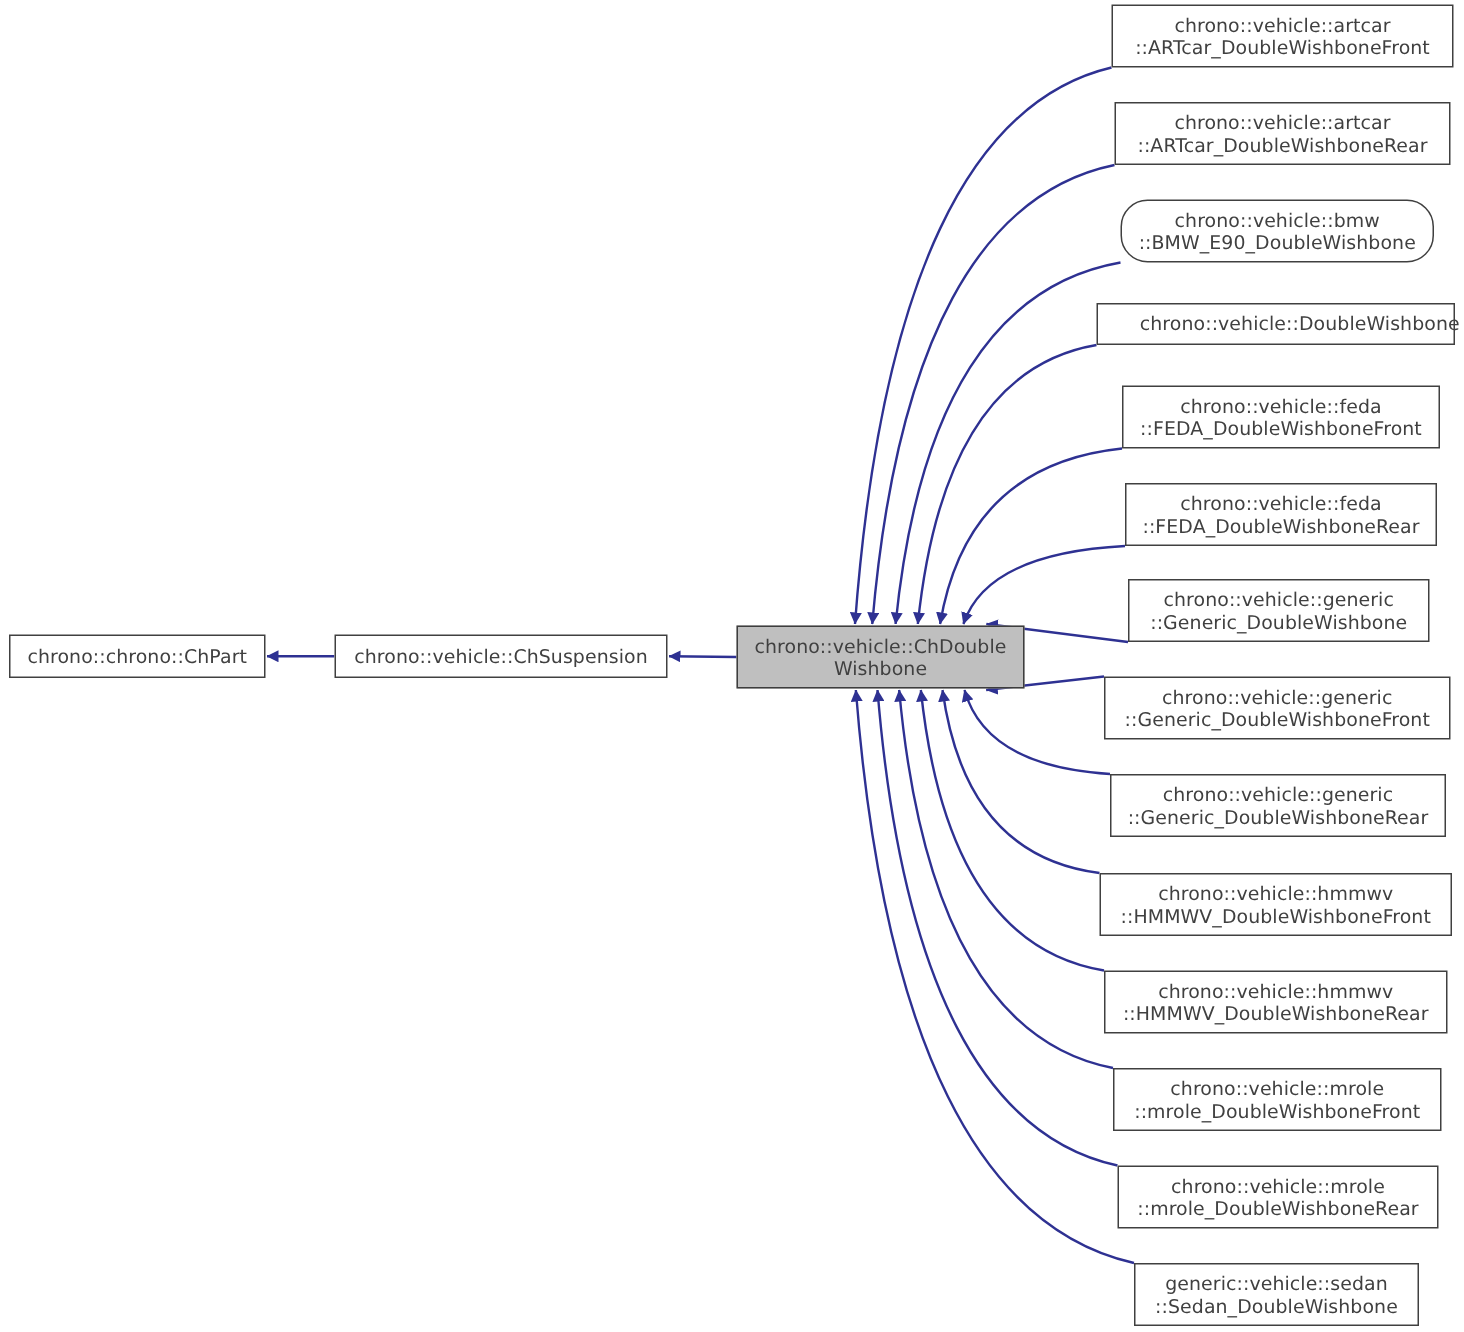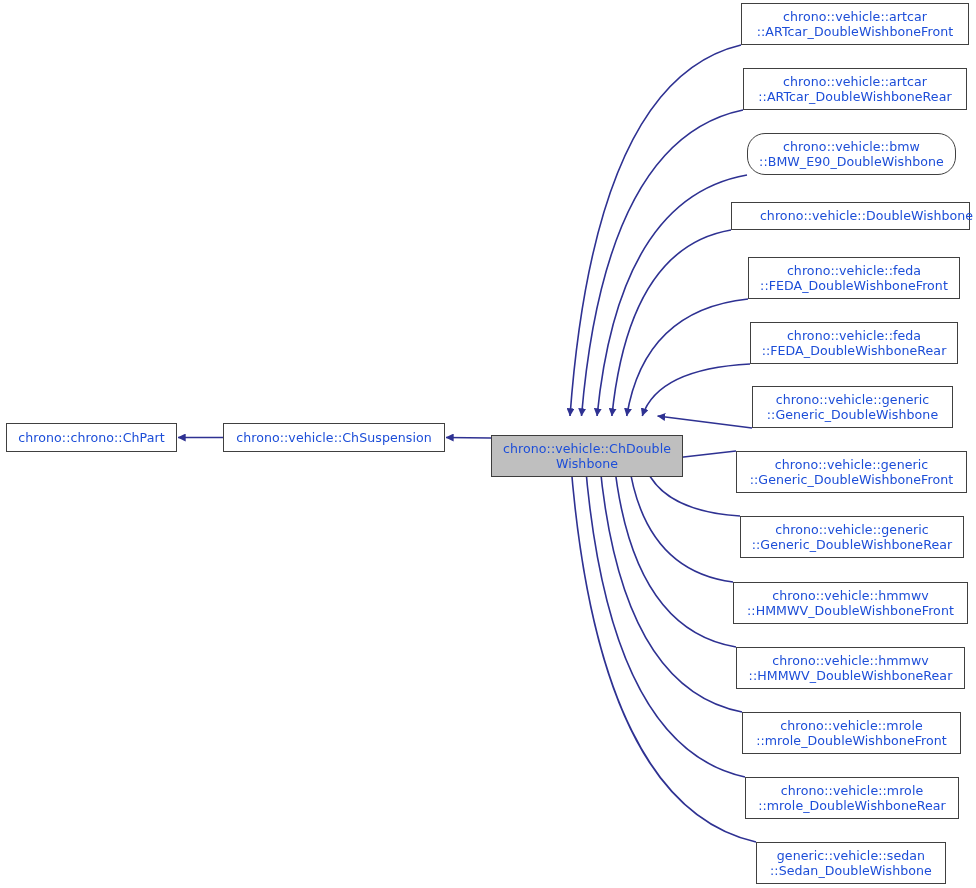--- a/index.html
+++ b/index.html
@@ -29,21 +29,21 @@
   }
   .node {
     position: absolute;
     box-sizing: border-box;
     background: #ffffff;
     border: 1px solid #404040;
     display: flex;
     align-items: center;
     justify-content: center;
     text-align: center;
-    color: #1d4ed8;
+    color: #404040;
     font-size: 12.6px;
     line-height: 15.5px;
     letter-spacing: 0.005em;
     white-space: pre-line;
     z-index: 5;
   }
   .node.highlight {
     background: #bfbfbf;
     border: 1px solid #3d3d3d;
   }
@@ -75,21 +75,21 @@
       <path d="M 740 516 C 686.65 512.64, 652.7 494.72, 643 460" fill="none" stroke="#2e3192" stroke-width="1.6" marker-end="url(#arrow)"></path>
       <path d="M 733 582 C 675.4333333333334 574.68, 638.8000000000001 535.64, 628.3333333333334 460" fill="none" stroke="#2e3192" stroke-width="1.6" marker-end="url(#arrow)"></path>
       <path d="M 736 647 C 668.838888888889 635.78, 626.1 575.94, 613.8888888888889 460" fill="none" stroke="#2e3192" stroke-width="1.6" marker-end="url(#arrow)"></path>
       <path d="M 742 712 C 663.5944444444444 696.88, 613.7 616.24, 599.4444444444445 460" fill="none" stroke="#2e3192" stroke-width="1.6" marker-end="url(#arrow)"></path>
       <path d="M 745 777 C 657 757.98, 601 656.54, 585 460" fill="none" stroke="#2e3192" stroke-width="1.6" marker-end="url(#arrow)"></path>
       <path d="M 756 842 C 654.0055555555556 819.08, 589.1 696.84, 570.5555555555555 460" fill="none" stroke="#2e3192" stroke-width="1.6" marker-end="url(#arrow)"></path>
     </svg>
   <div id="nodes">
       <div class="node" style="left: 6px; top: 423px; width: 171px; height: 29px;"><span class="label">chrono::chrono::ChPart</span></div>
       <div class="node" style="left: 223px; top: 423px; width: 222px; height: 29px;"><span class="label">chrono::vehicle::ChSuspension</span></div>
-      <div class="node highlight" style="left: 491px; top: 417px; width: 192px; height: 42px; margin-top: 18px;"><span class="label">chrono::vehicle::ChDouble
+      <div class="node highlight" style="left: 491px; top: 417px; width: 192px; height: 42px;"><span class="label">chrono::vehicle::ChDouble
 Wishbone</span></div>
       <div class="node" style="left: 741px; top: 3px; width: 228px; height: 42px;"><span class="label">chrono::vehicle::artcar
 ::ARTcar_DoubleWishboneFront</span></div>
       <div class="node" style="left: 743px; top: 68px; width: 224px; height: 42px;"><span class="label">chrono::vehicle::artcar
 ::ARTcar_DoubleWishboneRear</span></div>
       <div class="node" style="left: 747px; top: 133px; width: 209px; height: 42px; border-radius: 18px;"><span class="label">chrono::vehicle::bmw
 ::BMW_E90_DoubleWishbone</span></div>
       <div class="node" style="left: 731px; top: 202px; width: 239px; height: 28px; padding-left: 32px;"><span class="label">chrono::vehicle::DoubleWishbone</span></div>
       <div class="node" style="left: 748px; top: 257px; width: 212px; height: 42px;"><span class="label">chrono::vehicle::feda
 ::FEDA_DoubleWishboneFront</span></div>

